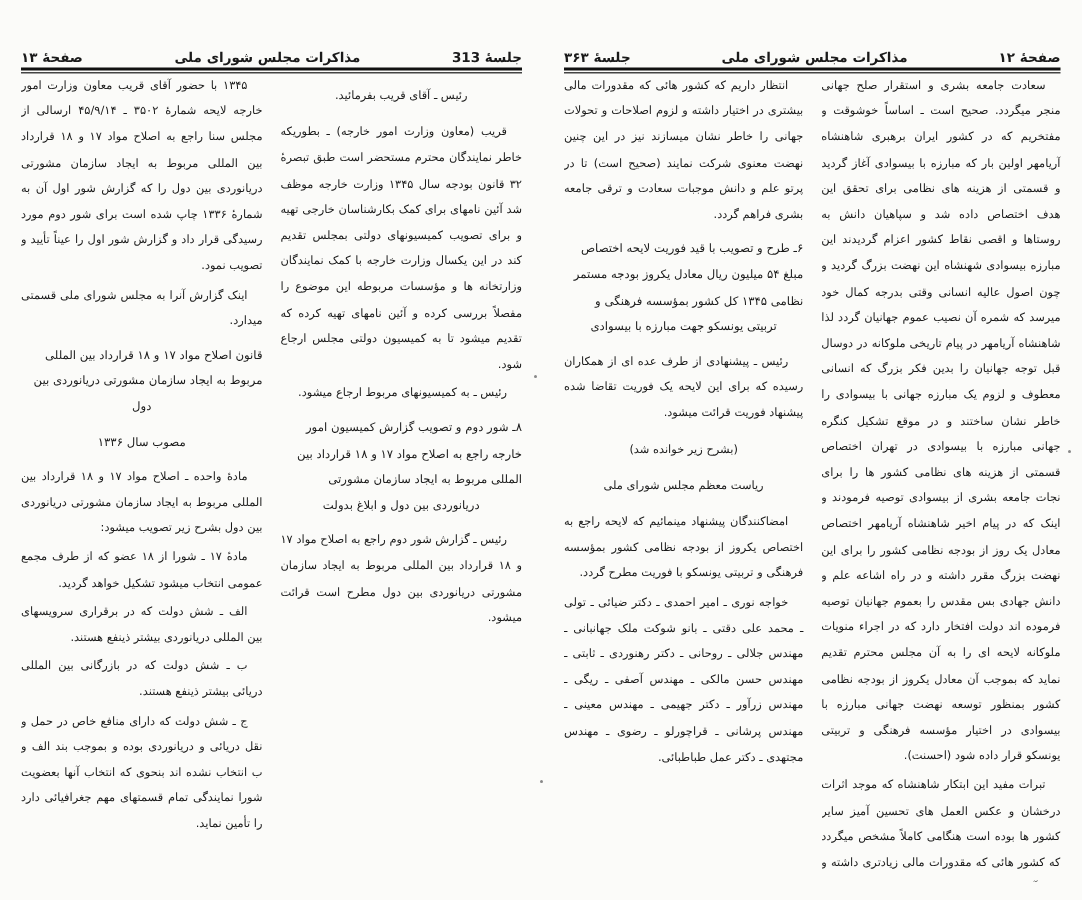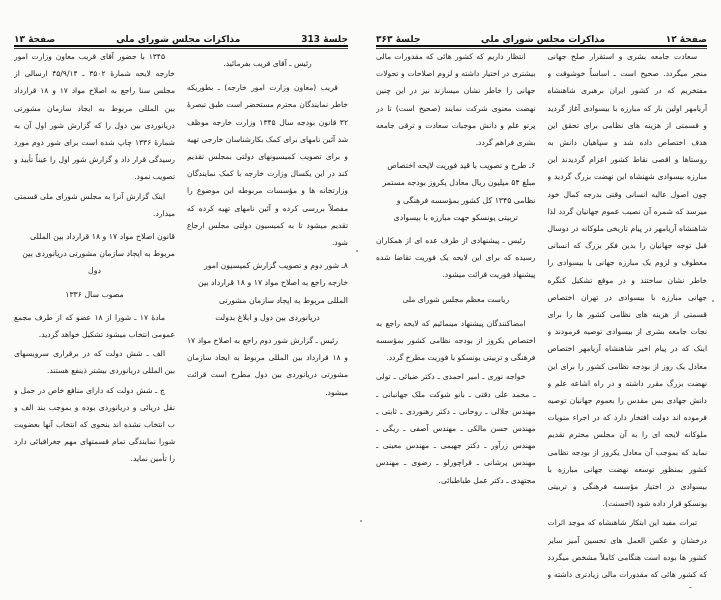--- a/index.html
+++ b/index.html
@@ -50,30 +50,33 @@
     <span>جلسهٔ 313</span>
     <span>مذاکرات مجلس شورای ملی</span>
     <span>صفحهٔ ۱۳</span>
     <div class="rule"></div>
     <div class="rule2"></div>
   </div>
   <div class="cols">
     <div class="col">
         <p class="center">رئیس ـ آقای قریب بفرمائید.</p>
         <p class="indent">قریب (معاون وزارت امور خارجه) ـ بطوریکه خاطر نمایندگان محترم مستحضر است طبق تبصرهٔ ۳۲ قانون بودجه سال ۱۳۴۵ وزارت خارجه موظف شد آئین نامهای برای کمک بکارشناسان خارجی تهیه و برای تصویب کمیسیونهای دولتی بمجلس تقدیم کند در این یکسال وزارت خارجه با کمک نمایندگان وزارتخانه ها و مؤسسات مربوطه این موضوع را مفصلاً بررسی کرده و آئین نامهای تهیه کرده که تقدیم میشود تا به کمیسیون دولتی مجلس ارجاع شود.</p>
+        <p class="indent">رئیس ـ به کمیسیونهای مربوط ارجاع میشود.</p>
         <p class="head">۸ـ شور دوم و تصویب گزارش کمیسیون امور خارجه راجع به اصلاح مواد ۱۷ و ۱۸ قرارداد بین المللی مربوط به ایجاد سازمان مشورتی دریانوردی بین دول و ابلاغ بدولت</p>
         <p class="indent">رئیس ـ گزارش شور دوم راجع به اصلاح مواد ۱۷ و ۱۸ قرارداد بین المللی مربوط به ایجاد سازمان مشورتی دریانوردی بین دول مطرح است قرائت میشود.</p>
       </div>
     <div class="col">
         <p class="indent">۱۳۴۵ با حضور آقای قریب معاون وزارت امور خارجه لایحه شمارهٔ ۳۵۰۲ ـ ۴۵/۹/۱۴ ارسالی از مجلس سنا راجع به اصلاح مواد ۱۷ و ۱۸ قرارداد بین المللی مربوط به ایجاد سازمان مشورتی دریانوردی بین دول را که گزارش شور اول آن به شمارهٔ ۱۳۳۶ چاپ شده است برای شور دوم مورد رسیدگی قرار داد و گزارش شور اول را عیناً تأیید و تصویب نمود.</p>
         <p class="indent">اینک گزارش آنرا به مجلس شورای ملی قسمتی میدارد.</p>
         <p class="head">قانون اصلاح مواد ۱۷ و ۱۸ قرارداد بین المللی مربوط به ایجاد سازمان مشورتی دریانوردی بین دول</p>
         <p class="head">مصوب سال ۱۳۳۶</p>
+        <p class="indent">مادهٔ واحده ـ اصلاح مواد ۱۷ و ۱۸ قرارداد بین المللی مربوط به ایجاد سازمان مشورتی دریانوردی بین دول بشرح زیر تصویب میشود:</p>
         <p class="indent">مادهٔ ۱۷ ـ شورا از ۱۸ عضو که از طرف مجمع عمومی انتخاب میشود تشکیل خواهد گردید.</p>
         <p class="indent">الف ـ شش دولت که در برقراری سرویسهای بین المللی دریانوردی بیشتر ذینفع هستند.</p>
+        <p class="indent">ب ـ شش دولت که در بازرگانی بین المللی دریائی بیشتر ذینفع هستند.</p>
         <p class="indent">ج ـ شش دولت که دارای منافع خاص در حمل و نقل دریائی و دریانوردی بوده و بموجب بند الف و ب انتخاب نشده اند بنحوی که انتخاب آنها بعضویت شورا نمایندگی تمام قسمتهای مهم جغرافیائی دارد را تأمین نماید.</p>
       </div>
   </div>
 </div>
 
 <div class="page page-right">
   <div class="header">
     <span>صفحهٔ ۱۲</span>
     <span>مذاکرات مجلس شورای ملی</span>
     <span>جلسهٔ ۳۶۳</span>
@@ -82,20 +85,21 @@
   </div>
   <div class="cols">
     <div class="col">
         <p class="indent">سعادت جامعه بشری و استقرار صلح جهانی منجر میگردد. صحیح است ـ اساساً خوشوقت و مفتخریم که در کشور ایران برهبری شاهنشاه آریامهر اولین بار که مبارزه با بیسوادی آغاز گردید و قسمتی از هزینه های نظامی برای تحقق این هدف اختصاص داده شد و سپاهیان دانش به روستاها و اقصی نقاط کشور اعزام گردیدند این مبارزه بیسوادی شهنشاه این نهضت بزرگ گردید و چون اصول عالیه انسانی وقتی بدرجه کمال خود میرسد که شمره آن نصیب عموم جهانیان گردد لذا شاهنشاه آریامهر در پیام تاریخی ملوکانه در دوسال قبل توجه جهانیان را بدین فکر بزرگ که انسانی معطوف و لزوم یک مبارزه جهانی با بیسوادی را خاطر نشان ساختند و در موقع تشکیل کنگره جهانی مبارزه با بیسوادی در تهران اختصاص قسمتی از هزینه های نظامی کشور ها را برای نجات جامعه بشری از بیسوادی توصیه فرمودند و اینک که در پیام اخیر شاهنشاه آریامهر اختصاص معادل یک روز از بودجه نظامی کشور را برای این نهضت بزرگ مقرر داشته و در راه اشاعه علم و دانش جهادی بس مقدس را بعموم جهانیان توصیه فرموده اند دولت افتخار دارد که در اجراء منویات ملوکانه لایحه ای را به آن مجلس محترم تقدیم نماید که بموجب آن معادل یکروز از بودجه نظامی کشور بمنظور توسعه نهضت جهانی مبارزه با بیسوادی در اختیار مؤسسه فرهنگی و تربیتی یونسکو قرار داده شود (احسنت).</p>
         <p class="indent">تبرات مفید این ابتکار شاهنشاه که موجد اثرات درخشان و عکس العمل های تحسین آمیز سایر کشور ها بوده است هنگامی کاملاً مشخص میگردد که کشور هائی که مقدورات مالی زیادتری داشته و همه آنها عضویت مؤسسه مزبور را قبول کرده اند از چنین کمکی برای این هدف اساسی دریغ ننمایند.</p>
       </div>
     <div class="col">
         <p class="indent">انتظار داریم که کشور هائی که مقدورات مالی بیشتری در اختیار داشته و لزوم اصلاحات و تحولات جهانی را خاطر نشان میسازند نیز در این چنین نهضت معنوی شرکت نمایند (صحیح است) تا در پرتو علم و دانش موجبات سعادت و ترقی جامعه بشری فراهم گردد.</p>
         <p class="head">۶ـ طرح و تصویب با قید فوریت لایحه اختصاص مبلغ ۵۴ میلیون ریال معادل یکروز بودجه مستمر نظامی ۱۳۴۵ کل کشور بمؤسسه فرهنگی و تربیتی یونسکو جهت مبارزه با بیسوادی</p>
         <p class="indent">رئیس ـ پیشنهادی از طرف عده ای از همکاران رسیده که برای این لایحه یک فوریت تقاضا شده پیشنهاد فوریت قرائت میشود.</p>
+        <p class="center">(بشرح زیر خوانده شد)</p>
         <p class="center">ریاست معظم مجلس شورای ملی</p>
         <p class="indent">امضاکنندگان پیشنهاد مینمائیم که لایحه راجع به اختصاص یکروز از بودجه نظامی کشور بمؤسسه فرهنگی و تربیتی یونسکو با فوریت مطرح گردد.</p>
         <p class="indent">خواجه نوری ـ امیر احمدی ـ دکتر ضیائی ـ تولی ـ محمد علی دقتی ـ بانو شوکت ملک جهانبانی ـ مهندس جلالی ـ روحانی ـ دکتر رهنوردی ـ ثابتی ـ مهندس حسن مالکی ـ مهندس آصفی ـ ریگی ـ مهندس زرآور ـ دکتر جهیمی ـ مهندس معینی ـ مهندس پرشانی ـ قراچورلو ـ رضوی ـ مهندس مجتهدی ـ دکتر عمل طباطبائی.</p>
       </div>
   </div>
 </div>
 
 <div class="speck" style="left:356px;top:250px;"></div>
 <div class="speck" style="left:712px;top:300px;"></div>
 <div class="speck" style="left:360px;top:520px;"></div>

